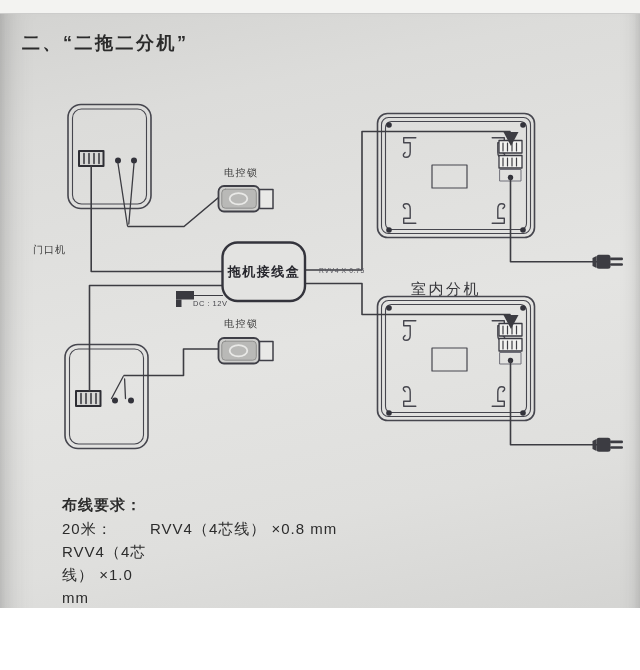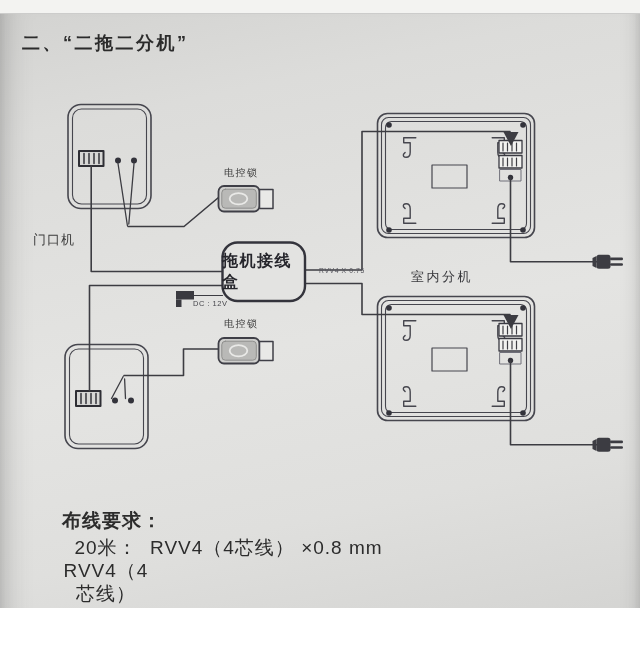--- a/index.html
+++ b/index.html
@@ -19,34 +19,34 @@
   .bottom-band{
     position:absolute;left:-30px;top:637px;width:710px;height:95px;
     background:linear-gradient(180deg,#84848a 0%,#96969a 40%,#a9a9a7 100%);
     border-top:2px solid #ececе8;border-top-color:#ececе8;
     box-shadow:0 -2px 5px rgba(40,40,40,.35), inset 0 2px 0 rgba(255,255,255,.35);
     transform:rotate(-2.2deg);
   }
   svg.art{position:absolute;left:0;top:0;}
   .lbl{position:absolute;white-space:nowrap;color:#333;}
   .title{left:22px;top:31px;font-size:18px;font-weight:600;letter-spacing:2.5px;color:#2b2b2b;}
-  .lbl-door{left:33px;top:231px;font-size:13px;letter-spacing:1px;color:#3a3a3a;}
+  .lbl-door{left:33px;top:243px;font-size:10px;letter-spacing:1px;color:#3a3a3a;}
   .lbl-lock-top{left:224px;top:166px;font-size:10px;letter-spacing:1.5px;color:#3a3a3a;}
   .lbl-lock-bottom{left:224px;top:317px;font-size:10px;letter-spacing:1.5px;color:#3a3a3a;}
   .lbl-junction{
     position:absolute;left:222px;top:242px;width:84px;height:59px;
     display:flex;align-items:center;justify-content:center;
-    font-size:16px;font-weight:700;letter-spacing:1.5px;color:#26262c;
+    font-size:13px;font-weight:700;letter-spacing:1.5px;color:#26262c;
   }
   .lbl-rvv4{left:319px;top:267px;font-size:6.8px;letter-spacing:.6px;color:#55555c;}
   .lbl-dc{left:193px;top:299px;font-size:7.5px;letter-spacing:.5px;color:#46464c;text-align:center;}
-  .lbl-indoor{left:411px;top:268px;font-size:13px;letter-spacing:2.5px;color:#38383c;}
-  .reqs{position:absolute;left:62px;top:508px;font-size:19px;letter-spacing:1px;color:#2c2c2c;}
+  .lbl-indoor{left:411px;top:280px;font-size:15px;letter-spacing:2.5px;color:#38383c;}
+  .reqs{position:absolute;left:62px;top:496px;font-size:15px;letter-spacing:1px;color:#2c2c2c;}
   .reqs .heading{font-weight:600;margin-bottom:2px;}
-  .req-row{display:grid;grid-template-columns:88px auto;line-height:23px;text-align:center;}
+  .req-row{display:grid;grid-template-columns:88px auto;line-height:23px;}
 </style>
 </head>
 <body>
 
 <div class="photo">
   <div class="paper"></div>
   <div class="top-strip"></div>
 
   <svg class="art" width="640" height="670" viewBox="0 0 640 670" fill="none" stroke-linecap="round" stroke-linejoin="round">
     <defs>

